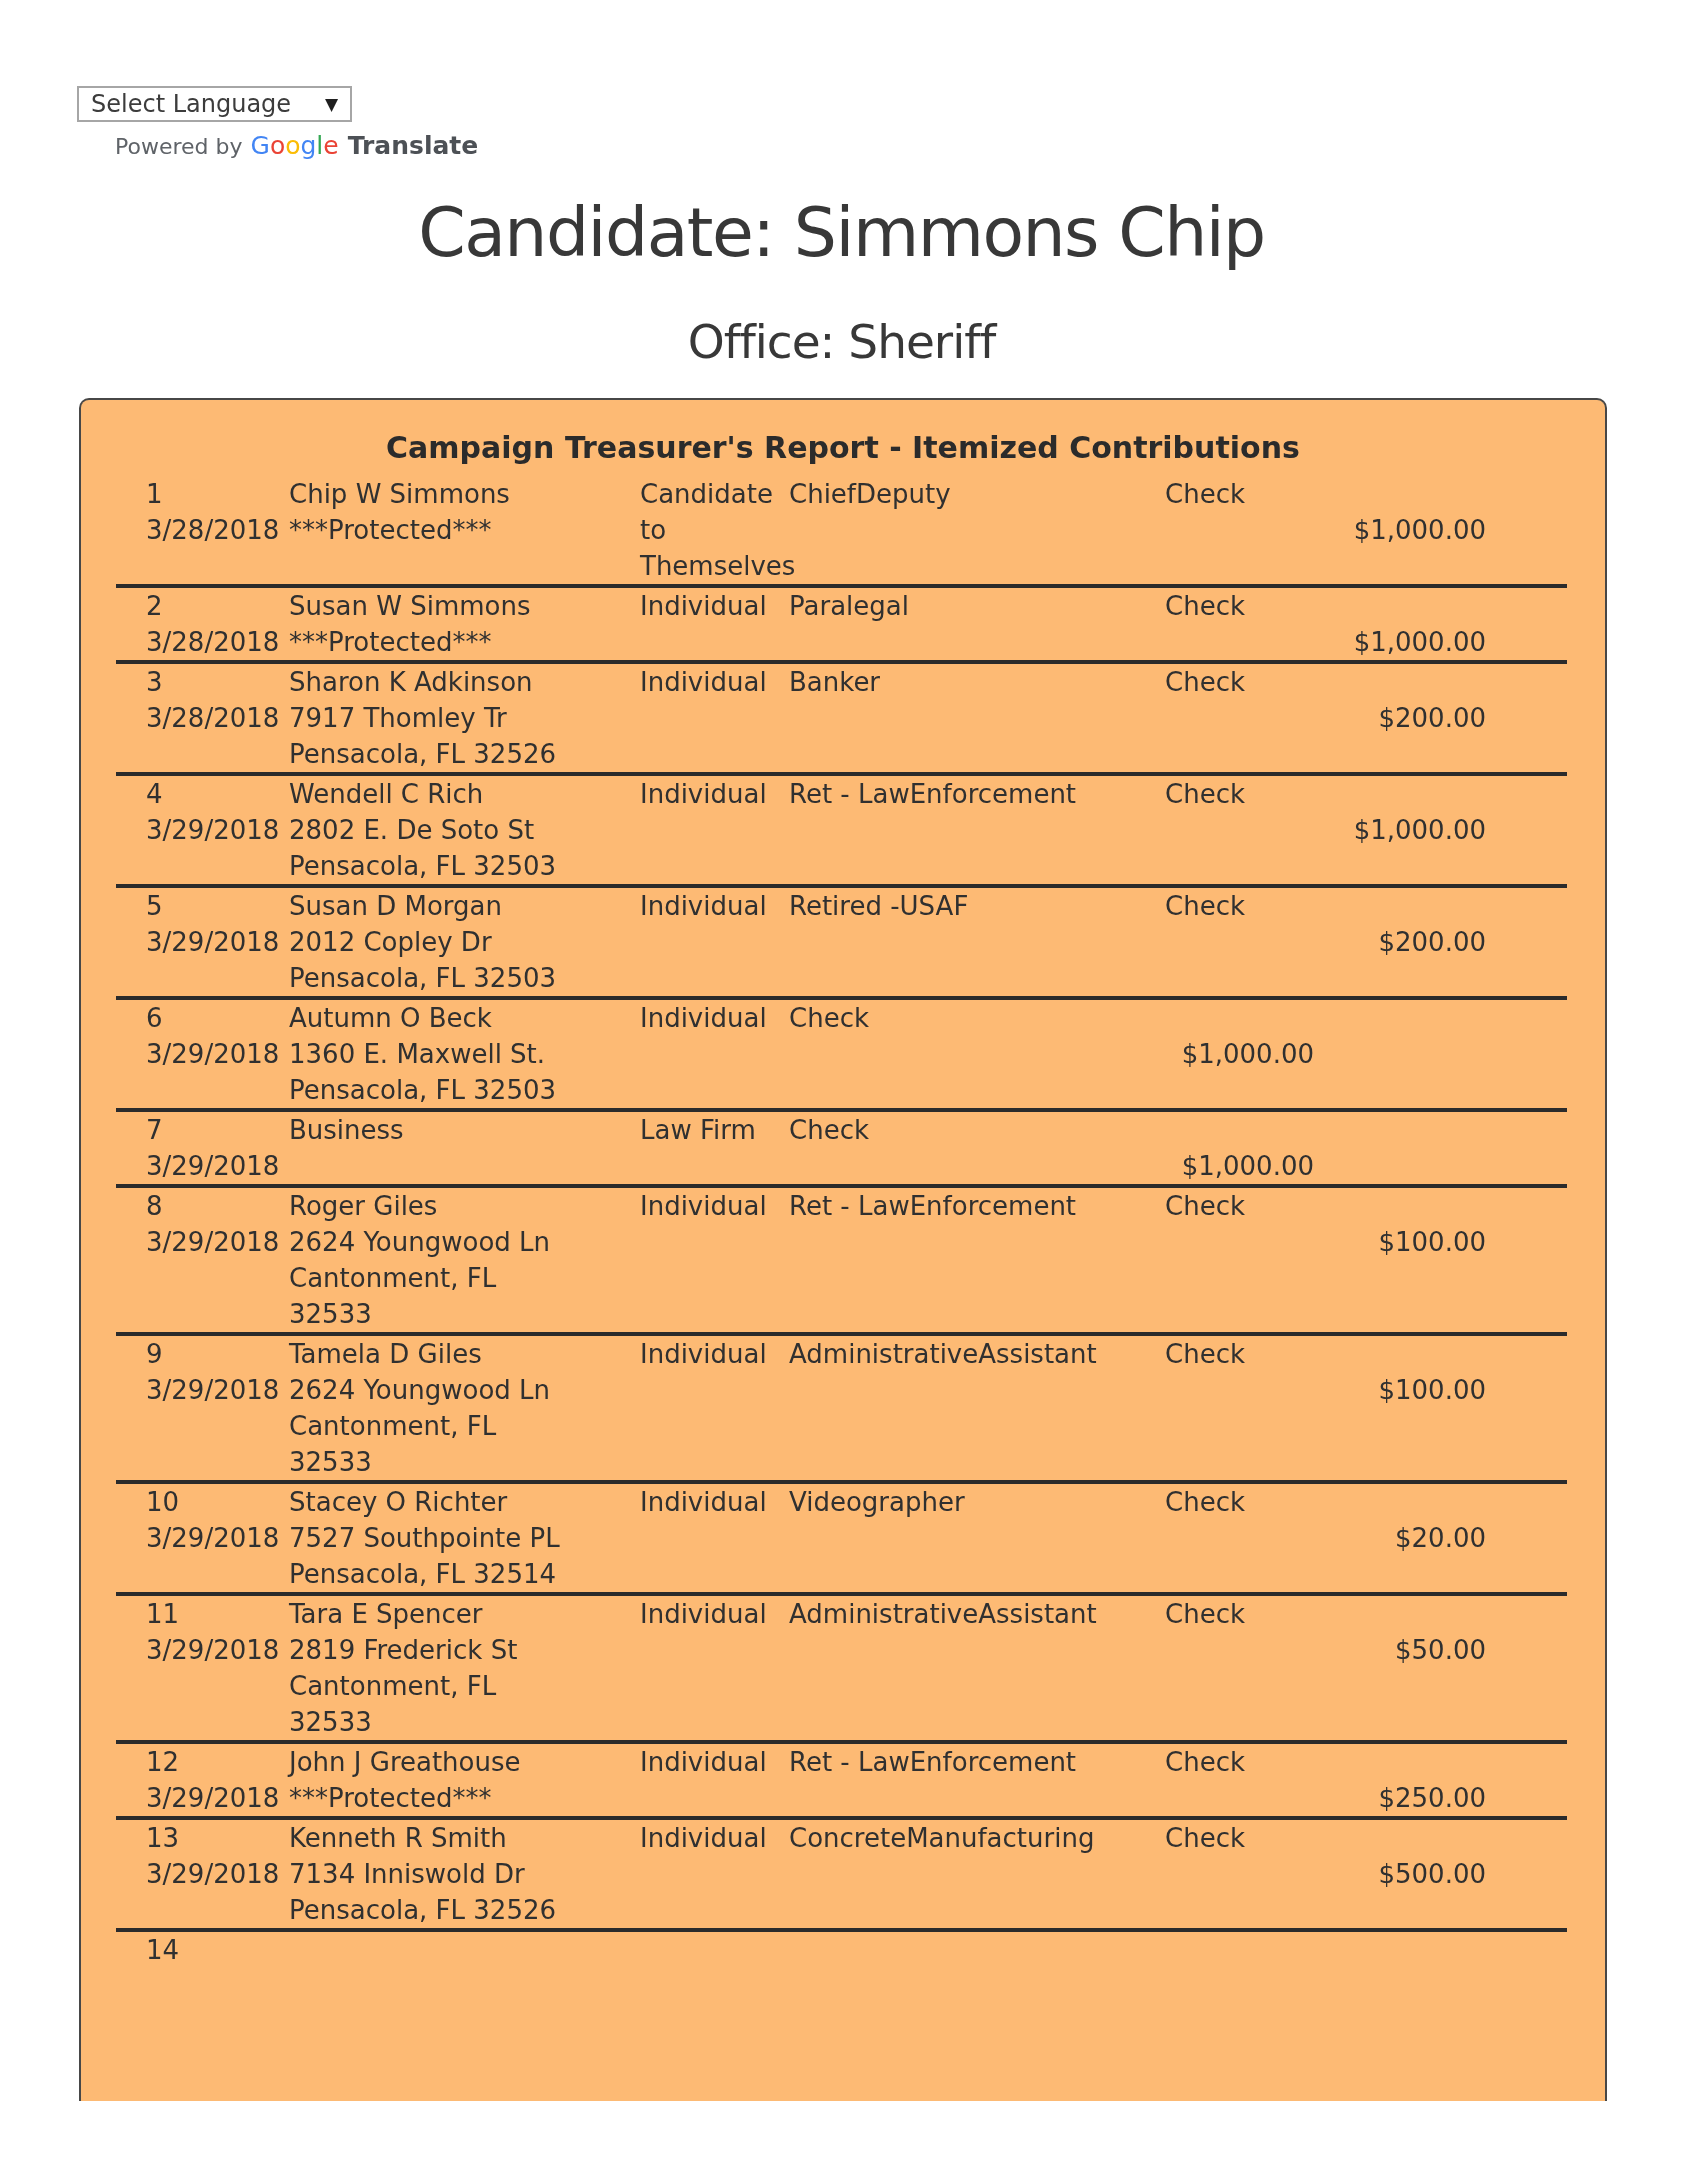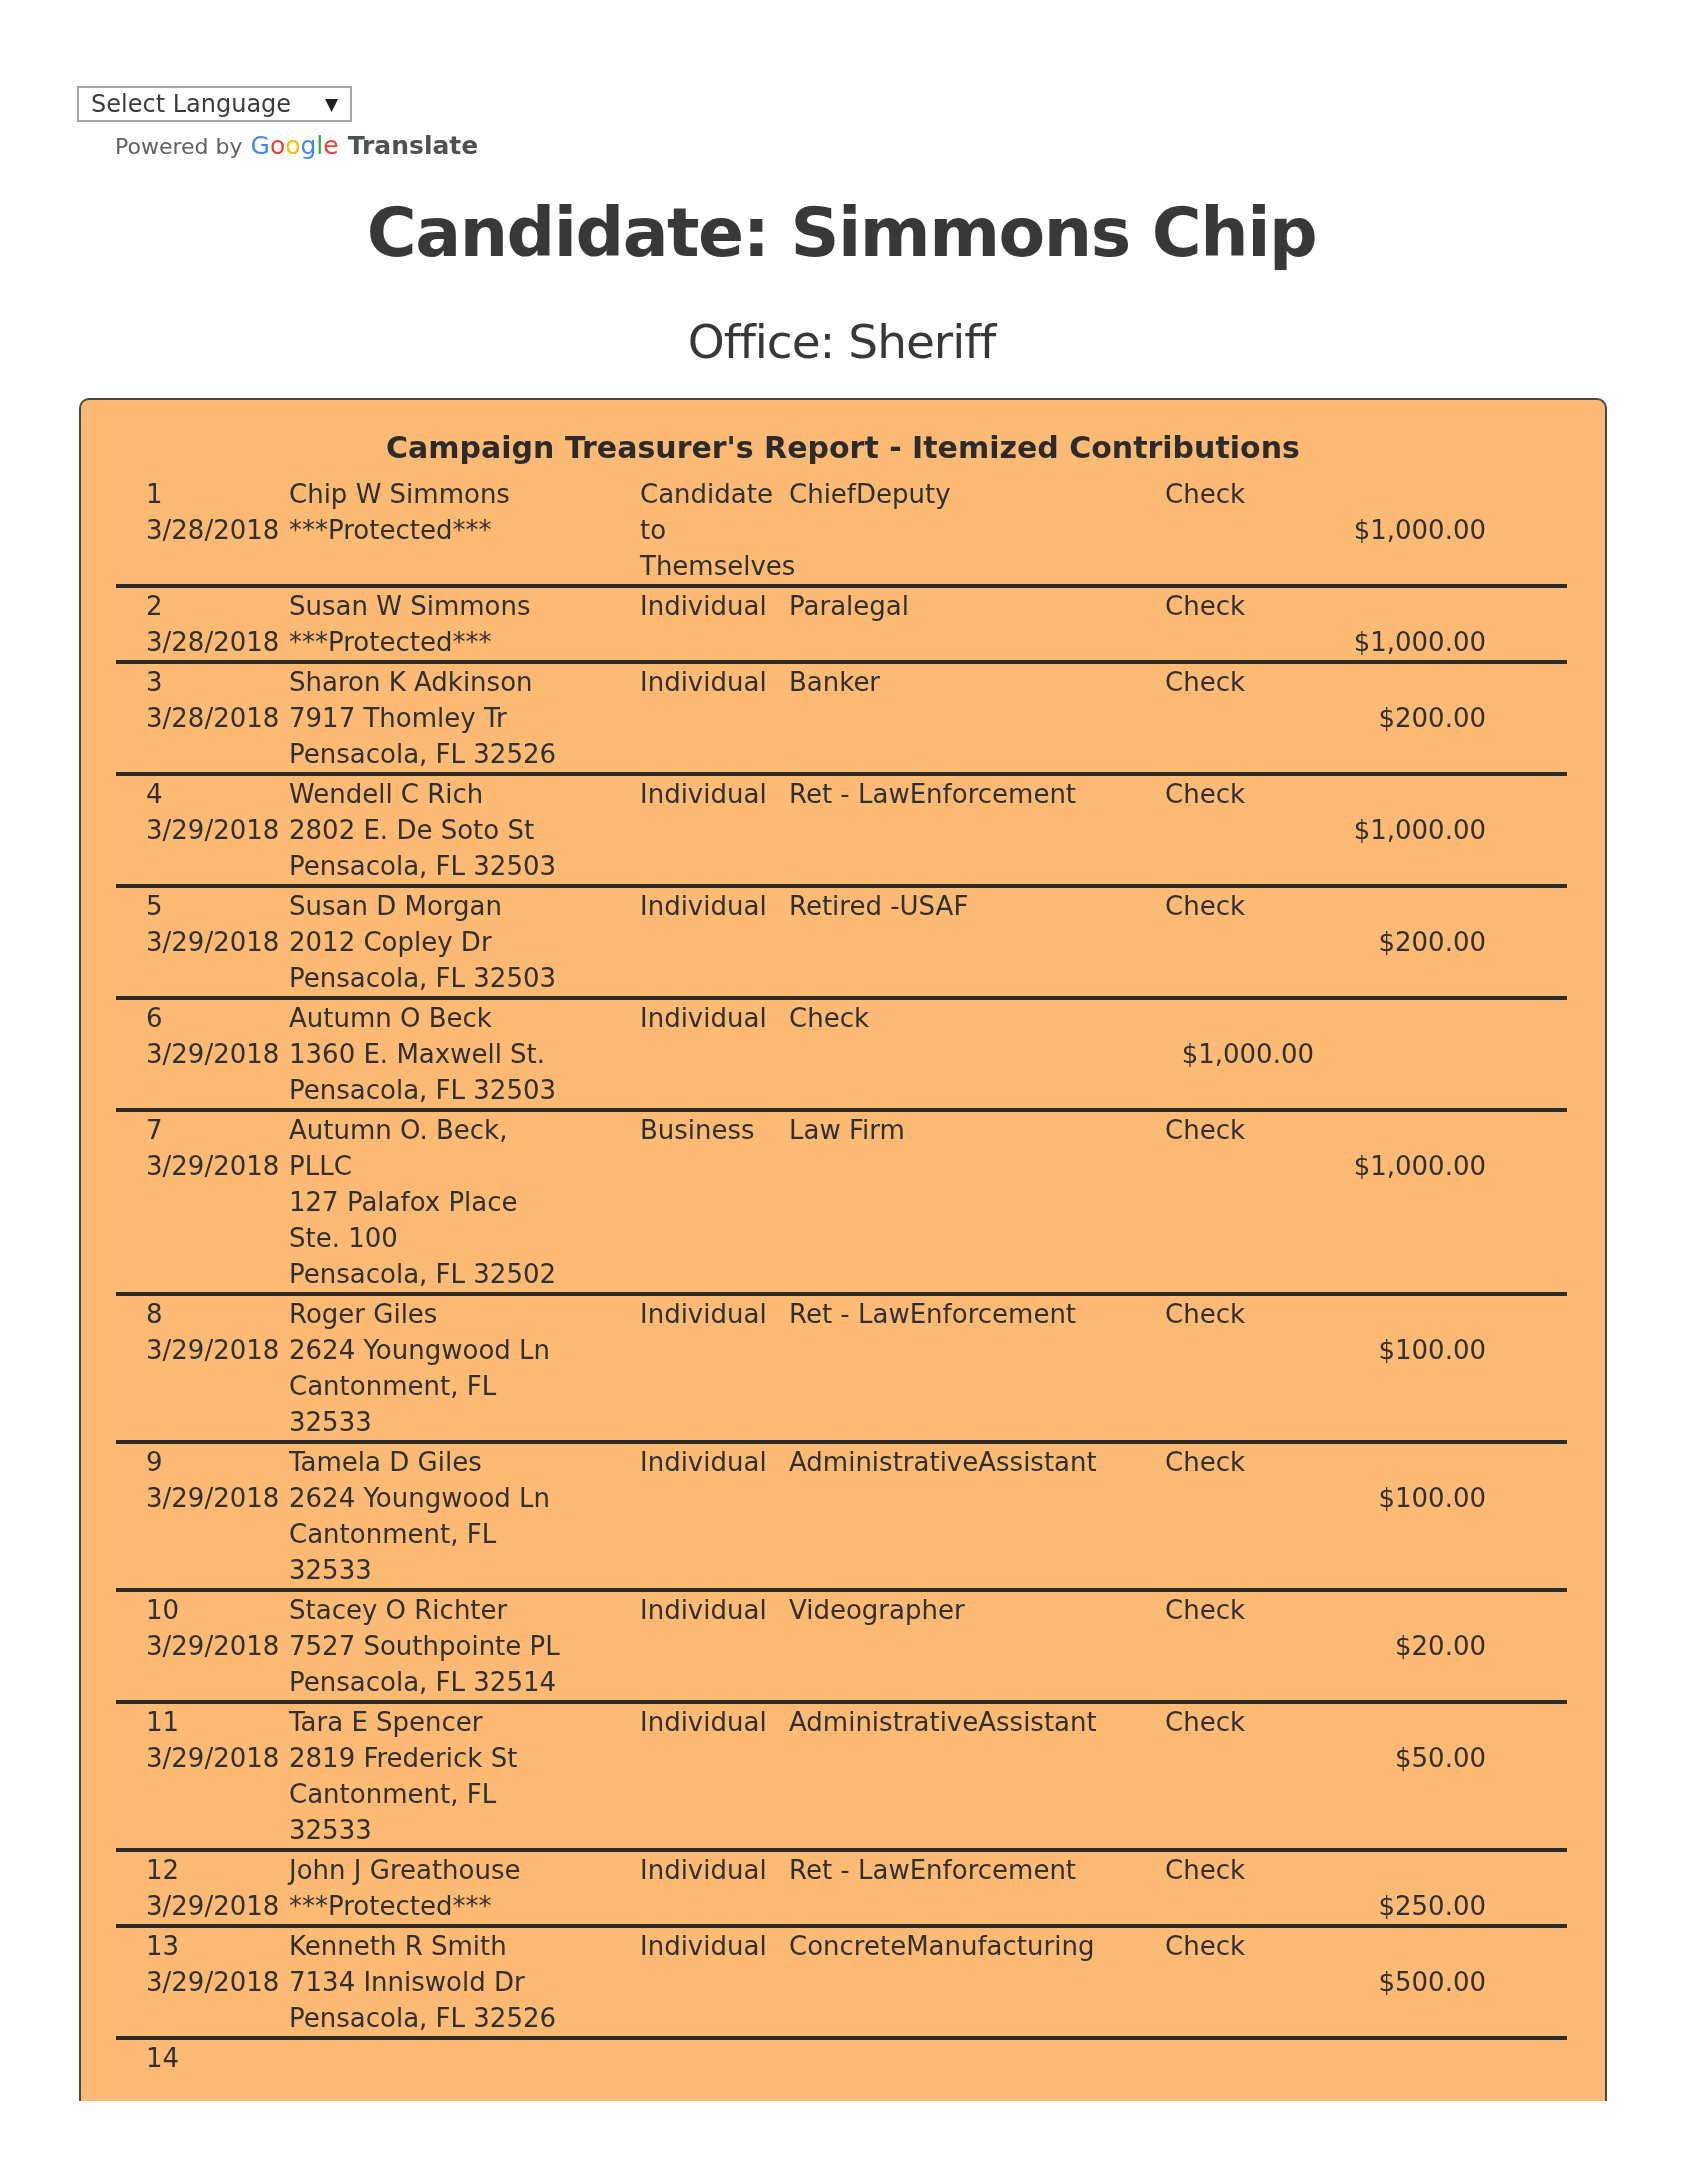--- a/index.html
+++ b/index.html
@@ -22,21 +22,21 @@
     display:flex;align-items:baseline;font-size:22px;color:#5f6368;
     white-space:nowrap;
     margin-left:36px;
   }
   .google-logo{font-size:25px;margin-left:8px;font-weight:500;}
   .translate-word{font-size:25px;color:#4d5156;font-weight:600;margin-left:9px;}
 
   
   .candidate-title{
     position:absolute;top:195px;left:0;width:100%;margin:0;
-    text-align:center;font-size:68px;font-weight:700;color:#383838;
+    text-align:center;font-size:68px;font-weight:400;color:#383838;
     letter-spacing:-1.5px;line-height:75px;
   }
   .office-title{
     position:absolute;top:315px;left:0;width:100%;margin:0;
     text-align:center;font-size:47px;font-weight:400;color:#383838;
     letter-spacing:-1px;line-height:53px;
   }
 
   
   .report-box{
@@ -188,27 +188,20 @@
     <div class="c c5">Check</div>
     <div class="c c6">$1,000.00</div>
   </div>
   <div class="sep"></div>
 
   <div class="row">
     <div class="c c1">
       <div class="seq">7</div>
       <div class="date">3/29/2018</div>
     </div>
-    <div class="c c2">
-          <div>Autumn O. Beck,</div>
-          <div>PLLC</div>
-          <div>127 Palafox Place</div>
-          <div>Ste. 100</div>
-          <div>Pensacola, FL 32502</div>
-        </div>
     <div class="c c3">
           <div>Business</div>
         </div>
     <div class="c c4">Law Firm</div>
     <div class="c c5">Check</div>
     <div class="c c6">$1,000.00</div>
   </div>
   <div class="sep"></div>
 
   <div class="row">

